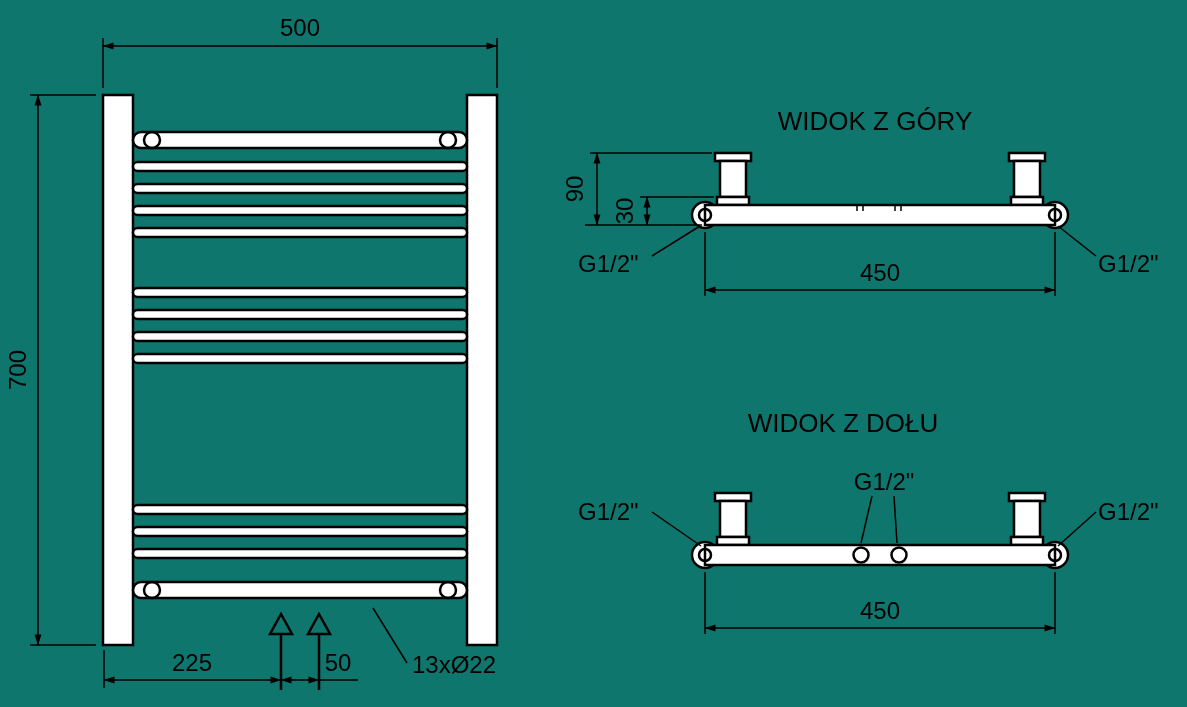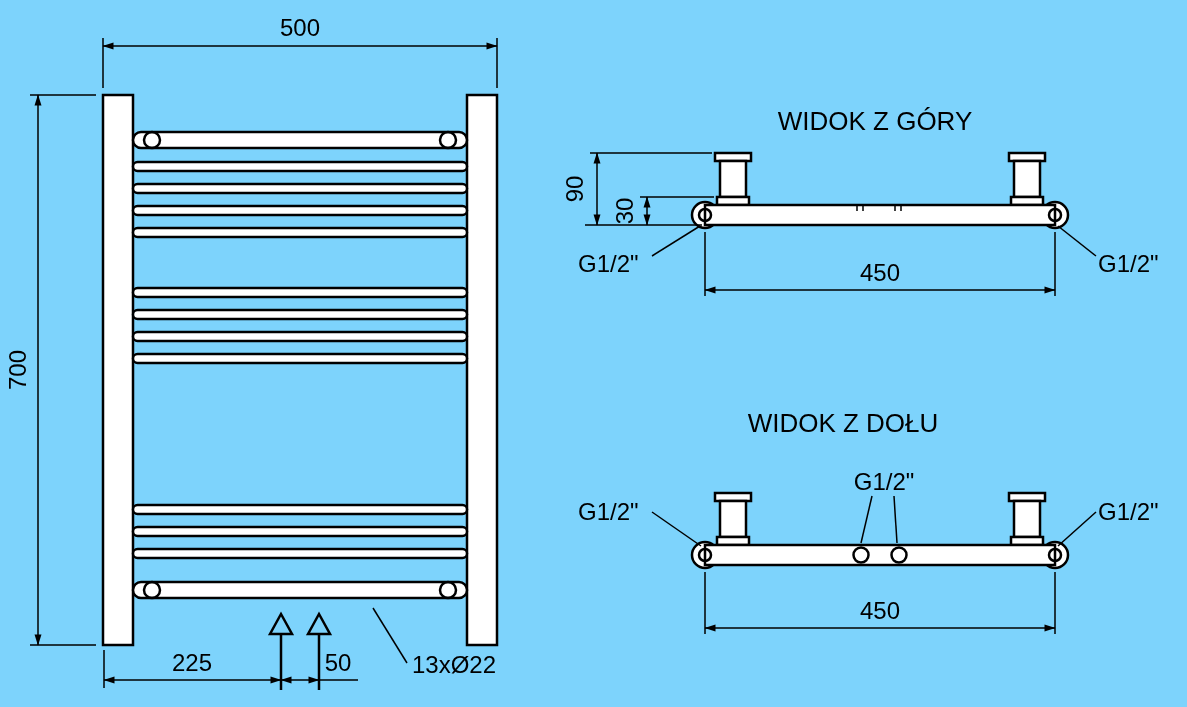--- a/index.html
+++ b/index.html
@@ -4,21 +4,21 @@
 <style>
   html, body {
     margin: 0;
     padding: 0;
     background: #ffffff;
   }
   .canvas {
     position: relative;
     width: 1187px;
     height: 707px;
-    background: #7dd3fc;
+    background: #0f766e;
     overflow: hidden;
   }
   svg text {
     font-family: "Liberation Sans", sans-serif;
     fill: #000000;
   }
   .dim-text  { font-size: 24px; }
   .title-text { font-size: 26px; }
   .geo   { stroke: #000; stroke-width: 2.5; fill: #fff; }
   .geoln { stroke: #000; stroke-width: 2.5; fill: none; }

